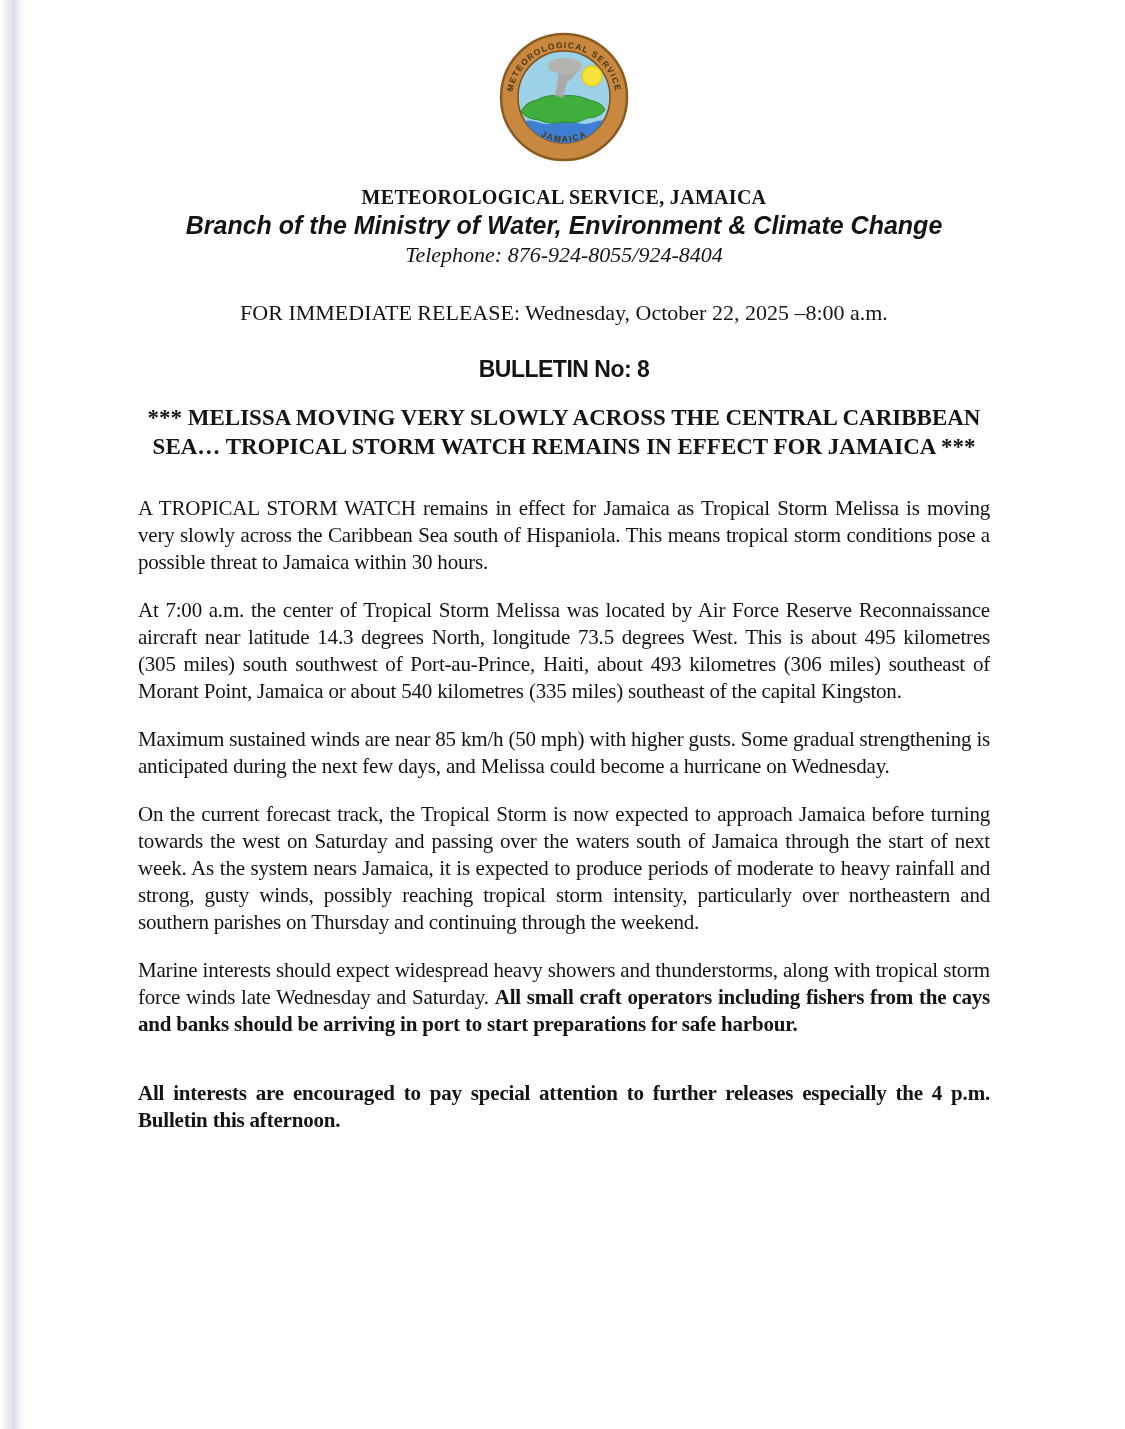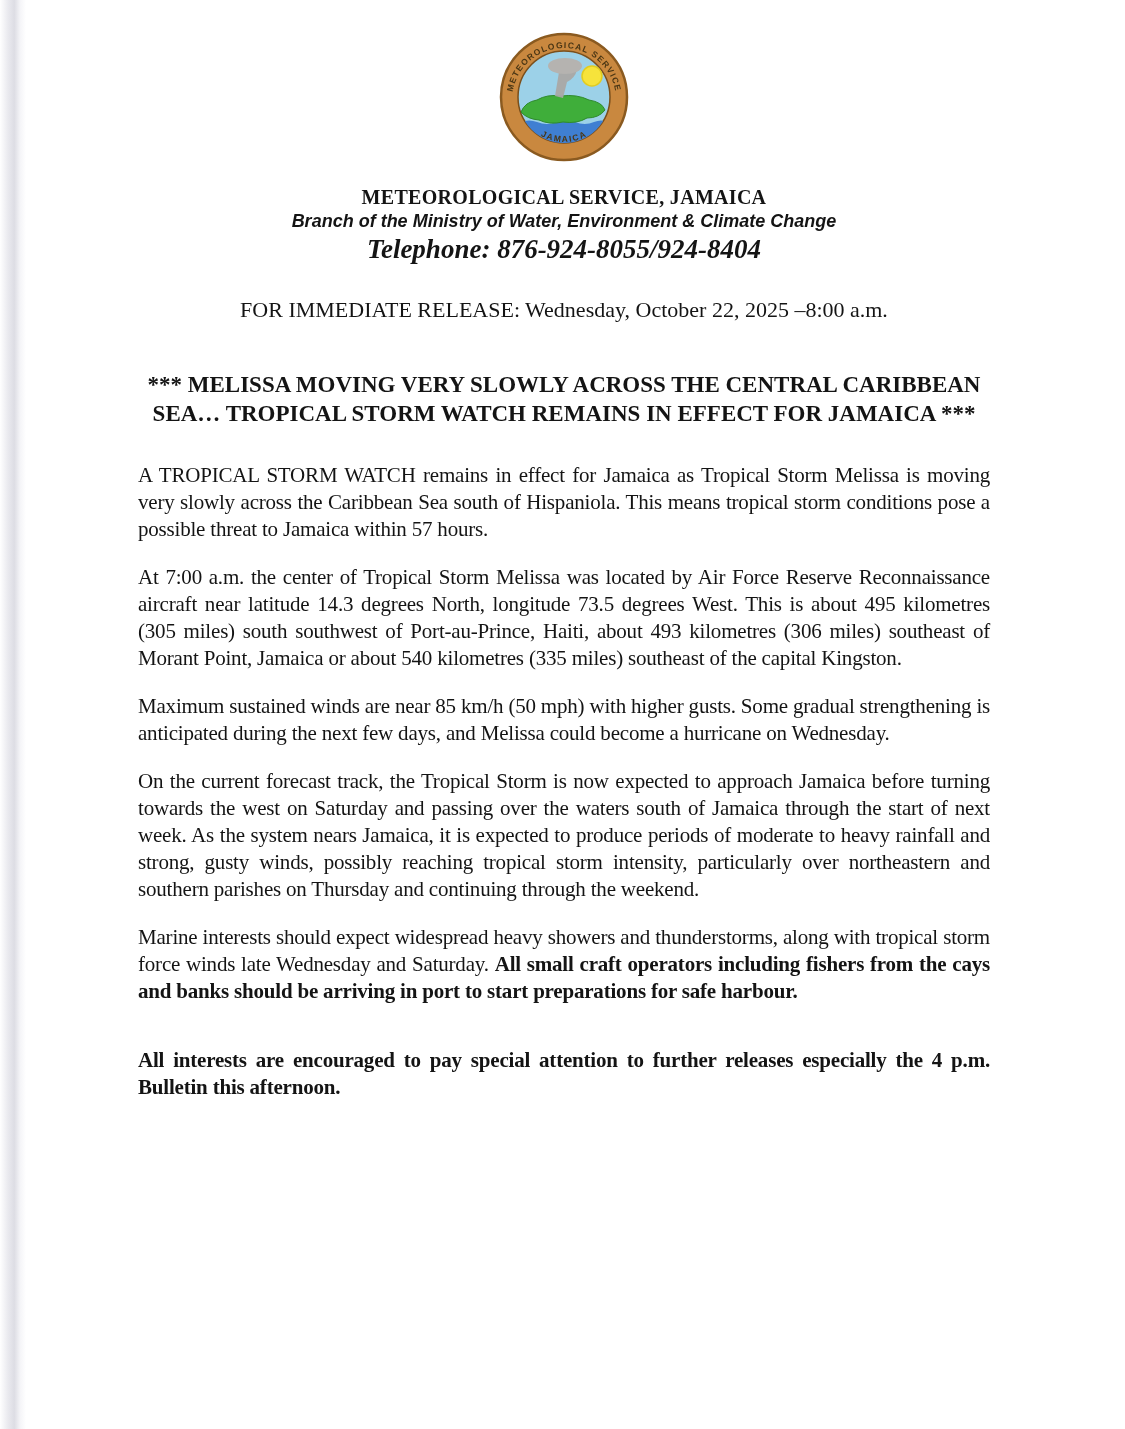--- a/index.html
+++ b/index.html
@@ -37,46 +37,46 @@
   .org-name {
     font-size: 20px;
     font-weight: bold;
     letter-spacing: 0.3px;
     margin: 0 0 2px 0;
   }
   .branch {
     font-family: "Liberation Sans", sans-serif;
     font-style: italic;
     font-weight: bold;
-    font-size: 18px;
+    font-size: 25px;
     margin: 2px 0;
   }
   .telephone {
     font-style: italic;
-    font-weight: bold;
-    font-size: 27px;
+    font-weight: normal;
+    font-size: 22px;
     margin: 2px 0 0 0;
   }
   .release-line {
     font-size: 22px;
     margin-top: 32px;
   }
   .bulletin-no {
     font-family: "Liberation Sans", sans-serif;
     font-weight: bold;
     font-size: 23px;
     letter-spacing: -0.5px;
     margin-top: 30px;
   }
   .headline {
     font-weight: bold;
     font-size: 23px;
     line-height: 29px;
     max-width: 872px;
-    margin: 47px auto 0 auto;
+    margin: 20px auto 0 auto;
   }
   main { margin-top: 34px; }
   main p, footer p {
     font-size: 21px;
     line-height: 27px;
     letter-spacing: -0.2px;
     text-align: justify;
     margin: 0 0 21px 0;
   }
   p.bold { font-weight: bold; }
@@ -116,25 +116,26 @@
           <text font-family="Liberation Sans, sans-serif" font-size="8.5" font-weight="bold" fill="#4a3614" letter-spacing="1.5">
             <textPath href="#arcBottom" startOffset="50%" text-anchor="middle">JAMAICA</textPath>
           </text>
         </svg>
       </div>
 
       <h1 class="org-name">METEOROLOGICAL SERVICE, JAMAICA</h1>
       <div class="branch">Branch of the Ministry of Water, Environment &amp; Climate Change</div>
       <div class="telephone">Telephone: 876-924-8055/924-8404</div>
       <div class="release-line">FOR IMMEDIATE RELEASE: Wednesday, October 22, 2025 –8:00 a.m.</div>
+      <div class="bulletin-no">BULLETIN No: 8</div>
       <div class="headline">*** MELISSA MOVING VERY SLOWLY ACROSS THE CENTRAL CARIBBEAN SEA… TROPICAL STORM WATCH REMAINS IN EFFECT FOR JAMAICA ***</div>
     </header>
 
     <main>
-      <p>A TROPICAL STORM WATCH remains in effect for Jamaica as Tropical Storm Melissa is moving very slowly across the Caribbean Sea south of Hispaniola. This means tropical storm conditions pose a possible threat to Jamaica within 57 hours.</p>
+      <p>A TROPICAL STORM WATCH remains in effect for Jamaica as Tropical Storm Melissa is moving very slowly across the Caribbean Sea south of Hispaniola. This means tropical storm conditions pose a possible threat to Jamaica within 30 hours.</p>
       <p>At 7:00 a.m. the center of Tropical Storm Melissa was located by Air Force Reserve Reconnaissance aircraft near latitude 14.3 degrees North, longitude 73.5 degrees West. This is about 495 kilometres (305 miles) south southwest of Port-au-Prince, Haiti, about 493 kilometres (306 miles) southeast of Morant Point, Jamaica or about 540 kilometres (335 miles) southeast of the capital Kingston.</p>
       <p>Maximum sustained winds are near 85 km/h (50 mph) with higher gusts. Some gradual strengthening is anticipated during the next few days, and Melissa could become a hurricane on Wednesday.</p>
       <p>On the current forecast track, the Tropical Storm is now expected to approach Jamaica before turning towards the west on Saturday and passing over the waters south of Jamaica through the start of next week. As the system nears Jamaica, it is expected to produce periods of moderate to heavy rainfall and strong, gusty winds, possibly reaching tropical storm intensity, particularly over northeastern and southern parishes on Thursday and continuing through the weekend.</p>
       <p><span>Marine interests should expect widespread heavy showers and thunderstorms, along with tropical storm force winds late Wednesday and Saturday. </span><strong>All small craft operators including fishers from the cays and banks should be arriving in port to start preparations for safe harbour.</strong></p>
       <p class="bold gap-before">All interests are encouraged to pay special attention to further releases especially the 4 p.m. Bulletin this afternoon.</p>
     </main>
 
 
   </div>
 </div>

